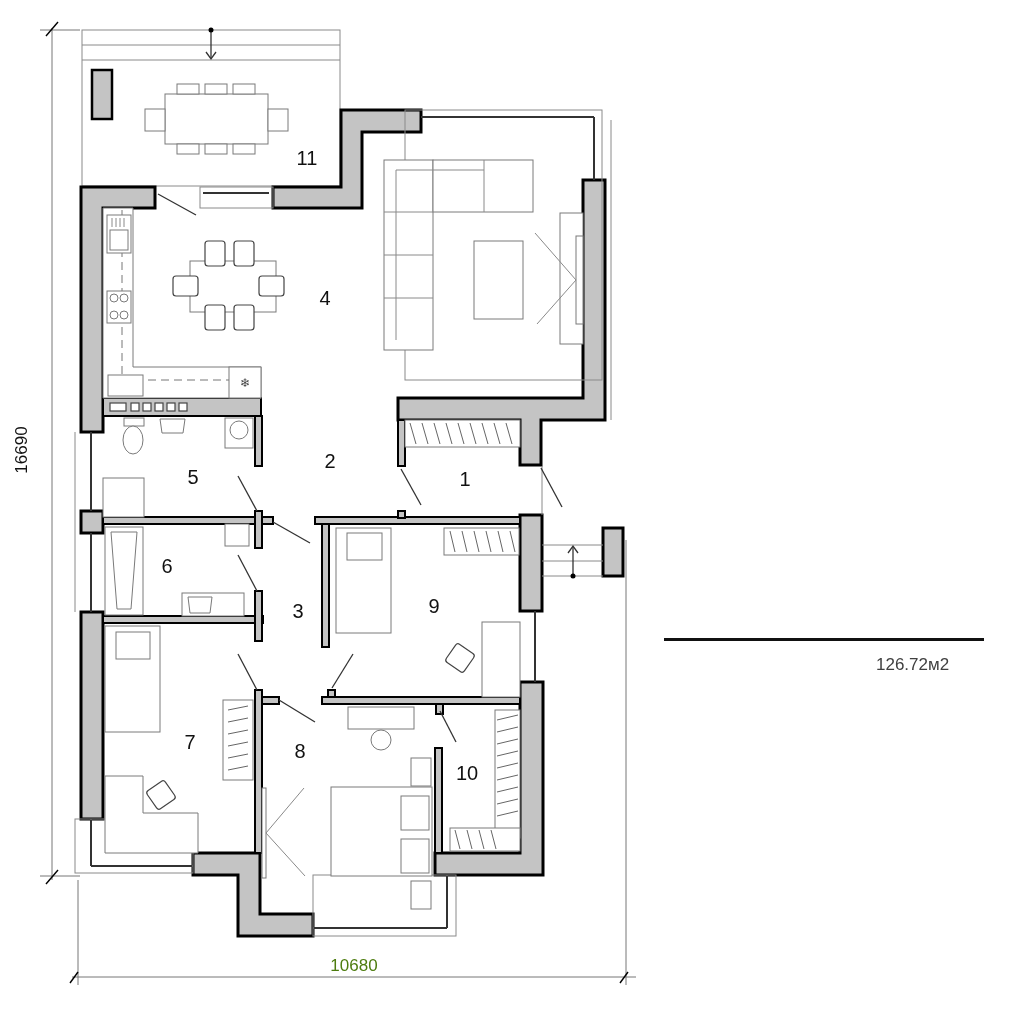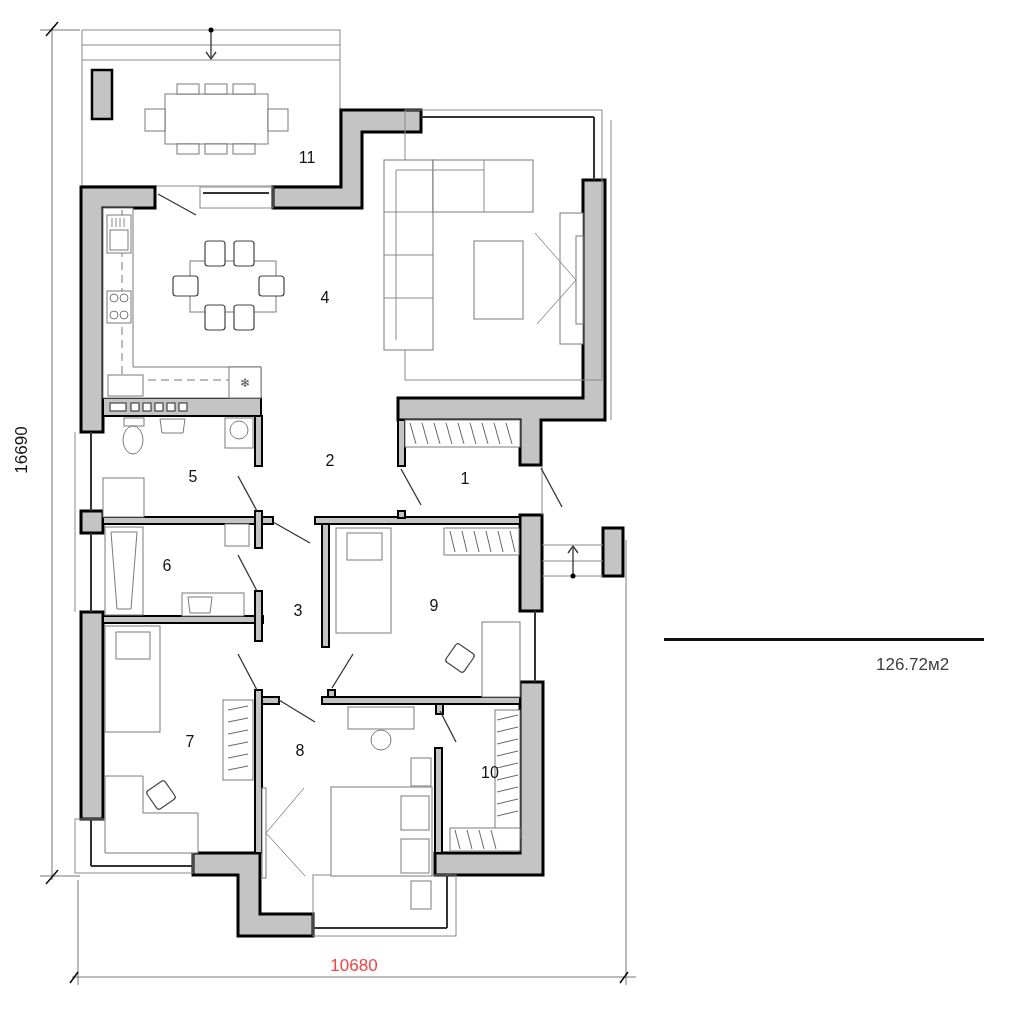--- a/index.html
+++ b/index.html
@@ -9,25 +9,25 @@
   .iwall{fill:#c4c4c4;stroke:#000;stroke-width:2;}
   .thin{fill:none;stroke:#8a8a8a;stroke-width:1;}
   .fur{fill:#fff;stroke:#7a7a7a;stroke-width:1;}
   .furd{fill:#fff;stroke:#444;stroke-width:1.2;}
   .door{stroke:#333;stroke-width:1.3;fill:none;}
   .win{stroke:#333;stroke-width:2;fill:none;}
   .dash{stroke:#777;stroke-width:1;fill:none;stroke-dasharray:8 5;}
   .dim{stroke:#777;stroke-width:1;fill:none;}
   .tick{stroke:#000;stroke-width:1.4;}
   .hatch{stroke:#666;stroke-width:1;}
-  .room-num{position:absolute;font-size:16px;color:#111;transform:translate(-50%,-50%);}
+  .room-num{position:absolute;font-size:20px;color:#111;transform:translate(-50%,-50%);}
   .area-text{position:absolute;left:876px;top:655px;font-size:17px;color:#404040;}
   .area-line{position:absolute;left:664px;top:638px;width:320px;height:0;border-top:3px solid #111;}
   .dim-v{position:absolute;left:22px;top:450px;transform:translate(-50%,-50%) rotate(-90deg);font-size:17px;color:#111;}
-  .dim-h{position:absolute;left:354px;top:966px;transform:translate(-50%,-50%);font-size:17px;color:#ef4444;}
+  .dim-h{position:absolute;left:354px;top:966px;transform:translate(-50%,-50%);font-size:17px;color:#4d7c0f;}
 </style>
 </head>
 <body>
 
 <svg id="plan" viewBox="0 0 1024 1017" xmlns="http://www.w3.org/2000/svg">
 
   <g>
     <line class="dim" x1="52" y1="28" x2="52" y2="880"></line>
     <line class="dim" x1="40" y1="30" x2="80" y2="30"></line>
     <line class="dim" x1="40" y1="876" x2="80" y2="876"></line>
@@ -321,20 +321,20 @@
 <div id="room-labels">
     <div class="room-num" style="left: 465px; top: 479px;">1</div>
     <div class="room-num" style="left: 330px; top: 461px;">2</div>
     <div class="room-num" style="left: 298px; top: 611px;">3</div>
     <div class="room-num" style="left: 325px; top: 298px;">4</div>
     <div class="room-num" style="left: 193px; top: 477px;">5</div>
     <div class="room-num" style="left: 167px; top: 566px;">6</div>
     <div class="room-num" style="left: 190px; top: 742px;">7</div>
     <div class="room-num" style="left: 300px; top: 751px;">8</div>
     <div class="room-num" style="left: 434px; top: 606px;">9</div>
-    <div class="room-num" style="left: 490px; top: 773px;">10</div>
+    <div class="room-num" style="left: 467px; top: 773px;">10</div>
     <div class="room-num" style="left: 307px; top: 158px;">11</div>
   </div>
 
 <div class="dim-v">16690</div>
 <div class="dim-h">10680</div>
 <div class="area-line"></div>
 <div class="area-text">126.72м2</div>
 
 </body></html>

